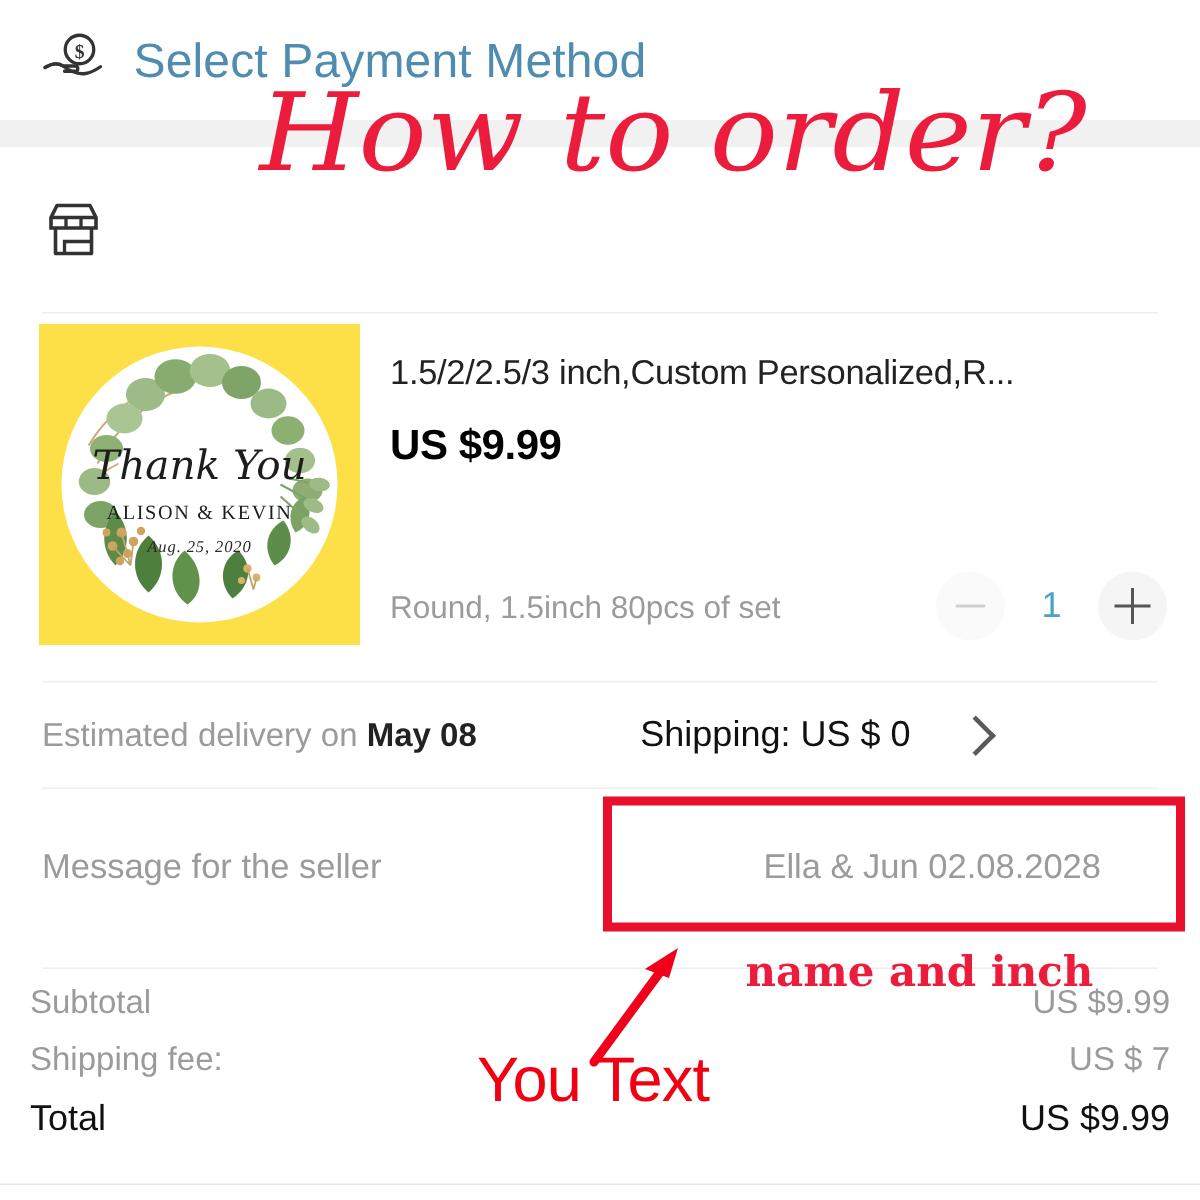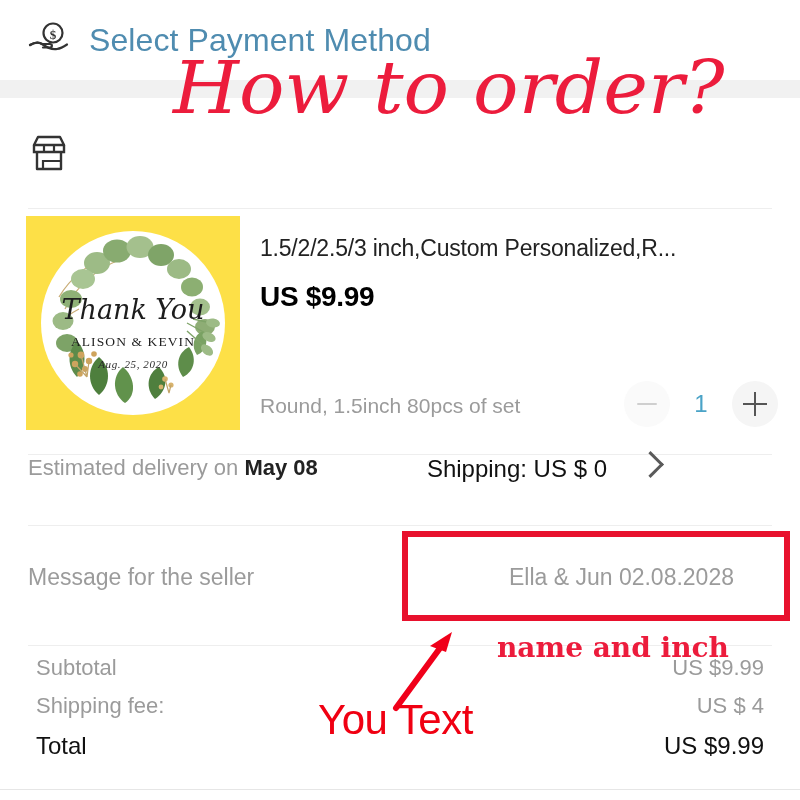--- a/index.html
+++ b/index.html
@@ -177,21 +177,21 @@
     color: #4aa3c7;
   }
 
   
   .delivery-row {
     position: absolute;
     left: 0; top: 455px;
     width: 692px;
     height: 70px;
     display: flex;
-    align-items: flex-start;
+    align-items: center;
     box-sizing: border-box;
     padding: 0 28px;
   }
   .delivery-left {
     font-size: 22px;
     color: #9b9b9b;
     white-space: nowrap;
   }
   .delivery-left b {
     color: #222222;
@@ -240,21 +240,21 @@
   .totals {
     position: absolute;
     left: 0; top: 649px;
     width: 800px;
   }
   .total-line {
     display: flex;
     align-items: center;
     justify-content: space-between;
     box-sizing: border-box;
-    padding: 0 36px;
+    padding: 0 20px;
     height: 38px;
     font-size: 22px;
     color: #9b9b9b;
   }
   .total-line.grand {
     color: #111111;
     font-size: 24px;
     height: 42px;
   }
 
@@ -464,21 +464,21 @@
 
   <div class="hr" style="top:645px"></div>
 
   <div class="totals">
     <div class="total-line">
       <span>Subtotal</span>
       <span>US $9.99</span>
     </div>
     <div class="total-line">
       <span>Shipping fee:</span>
-      <span>US $ 4</span>
+      <span>US $ 7</span>
     </div>
     <div class="total-line grand">
       <span>Total</span>
       <span>US $9.99</span>
     </div>
   </div>
 
   <div class="bottom-rule"></div>
 
   <div class="anno-title">How to order?</div>

